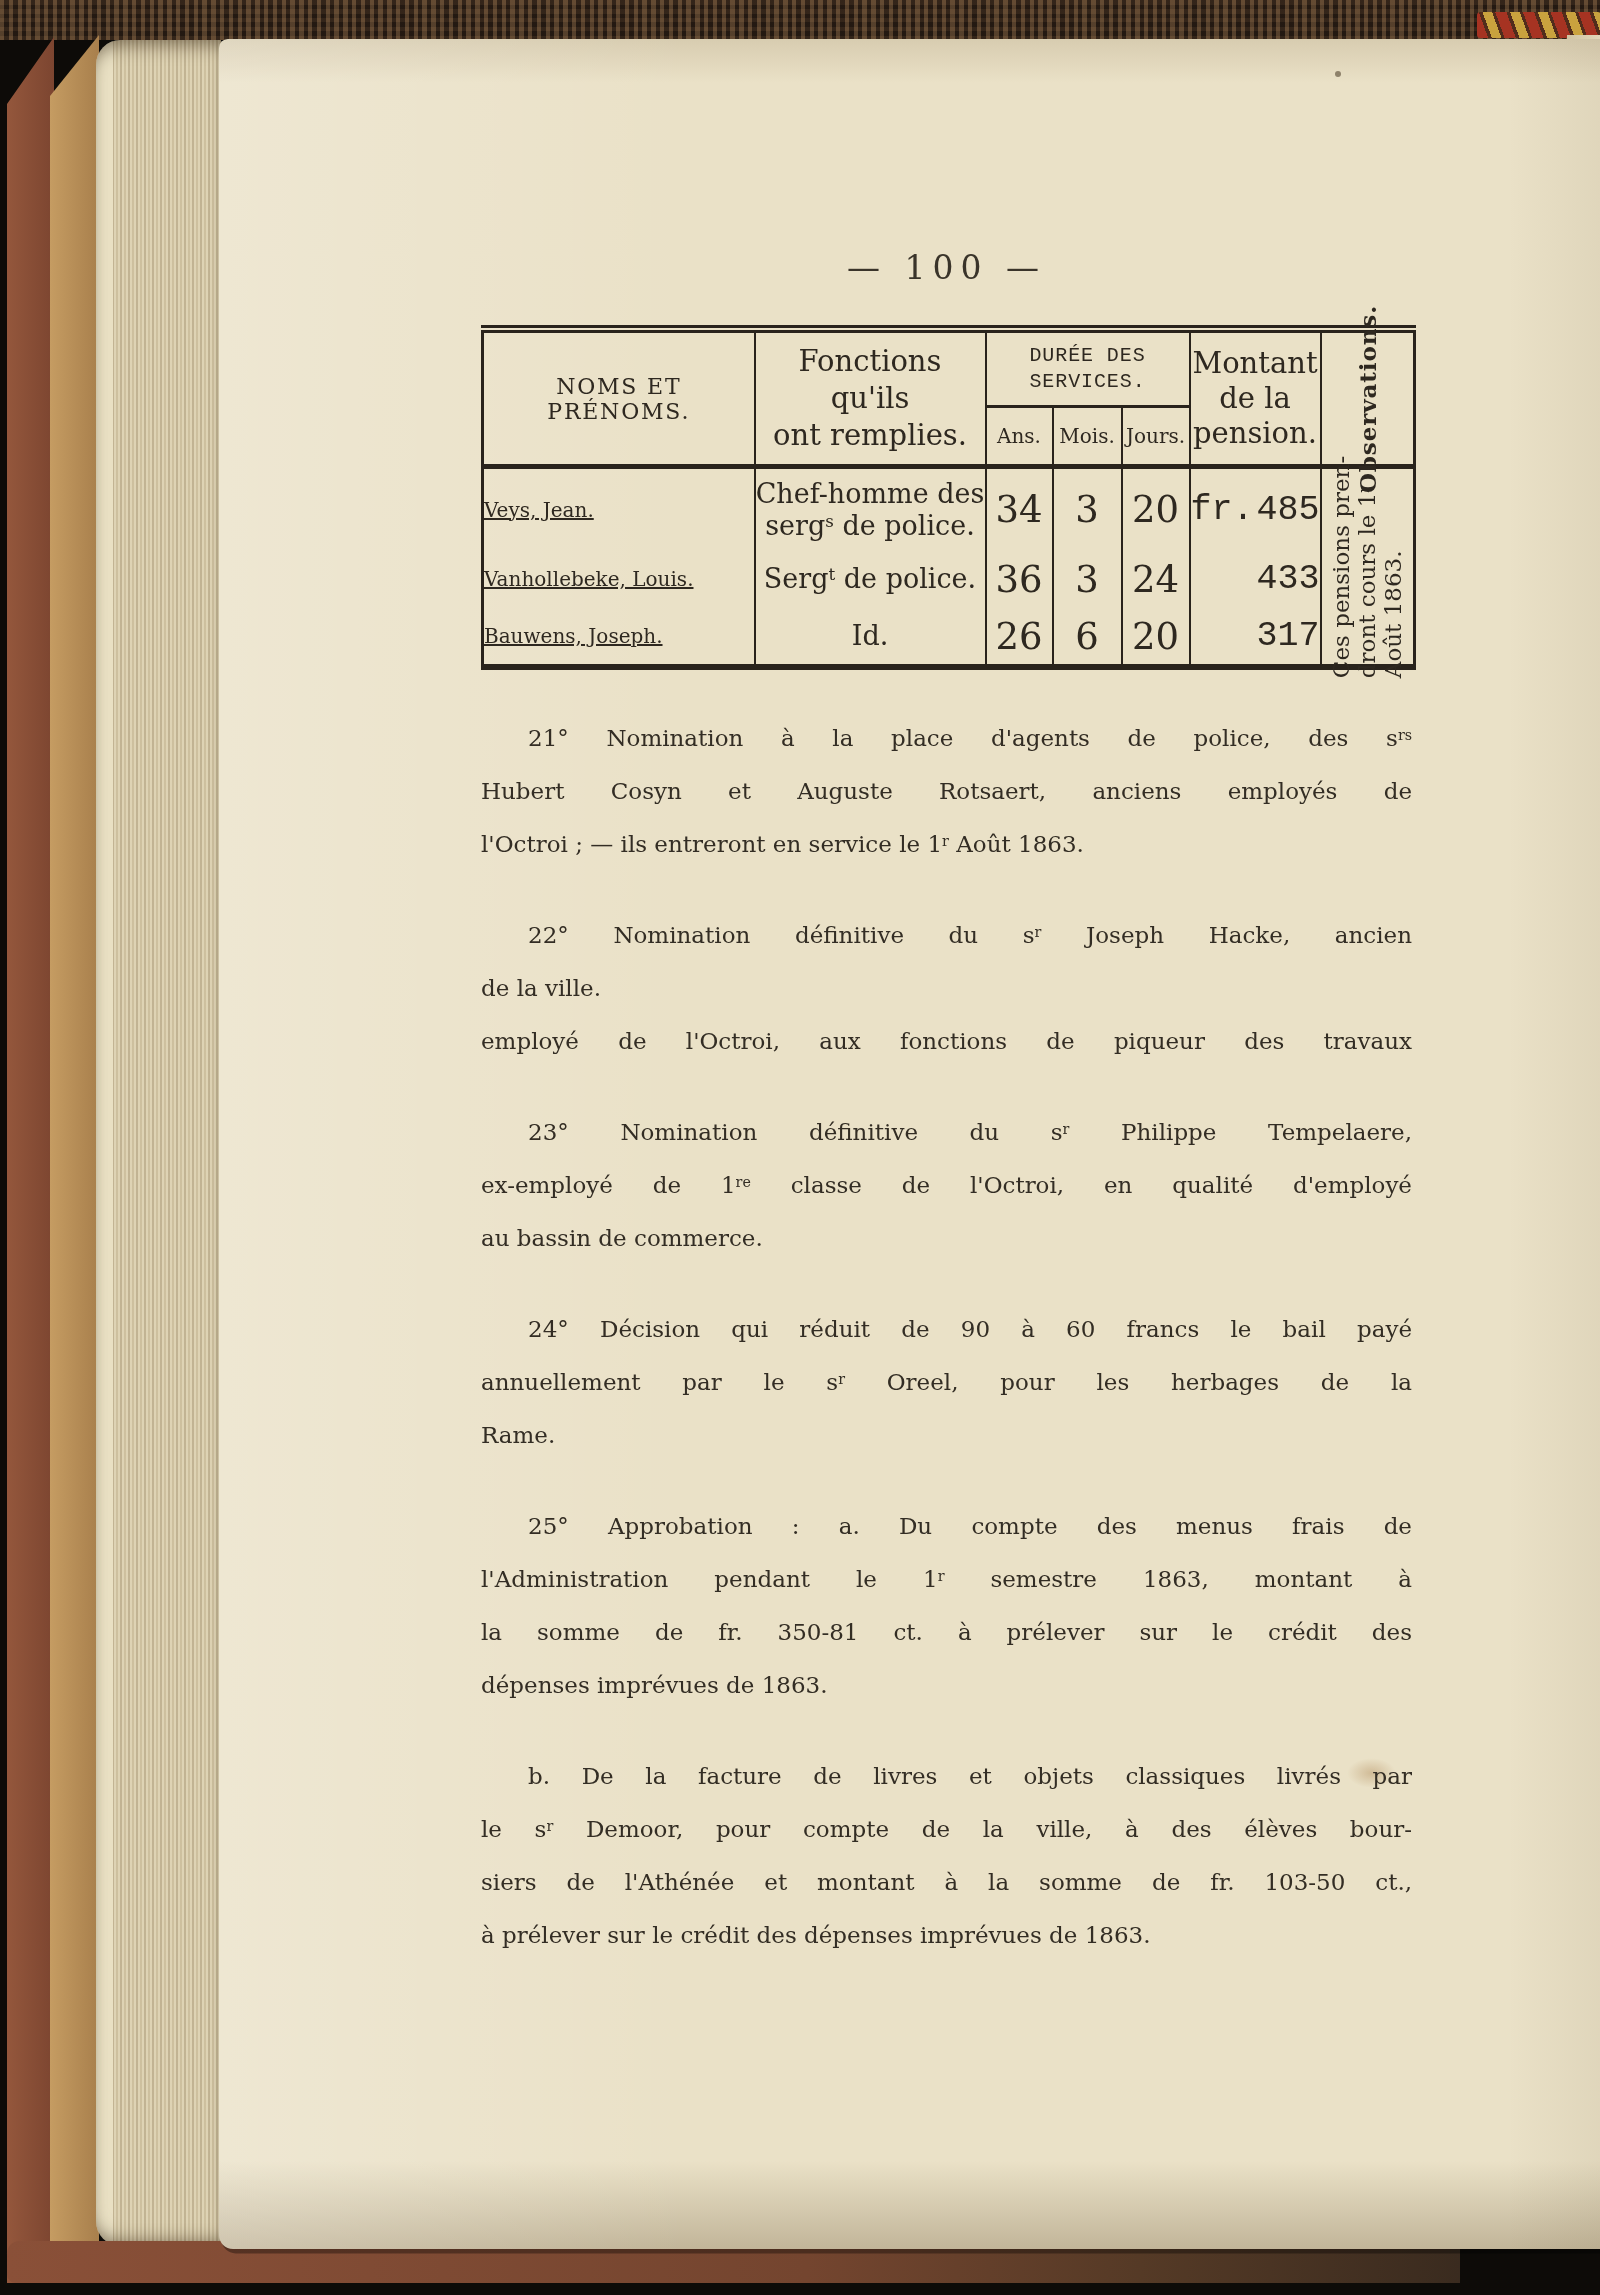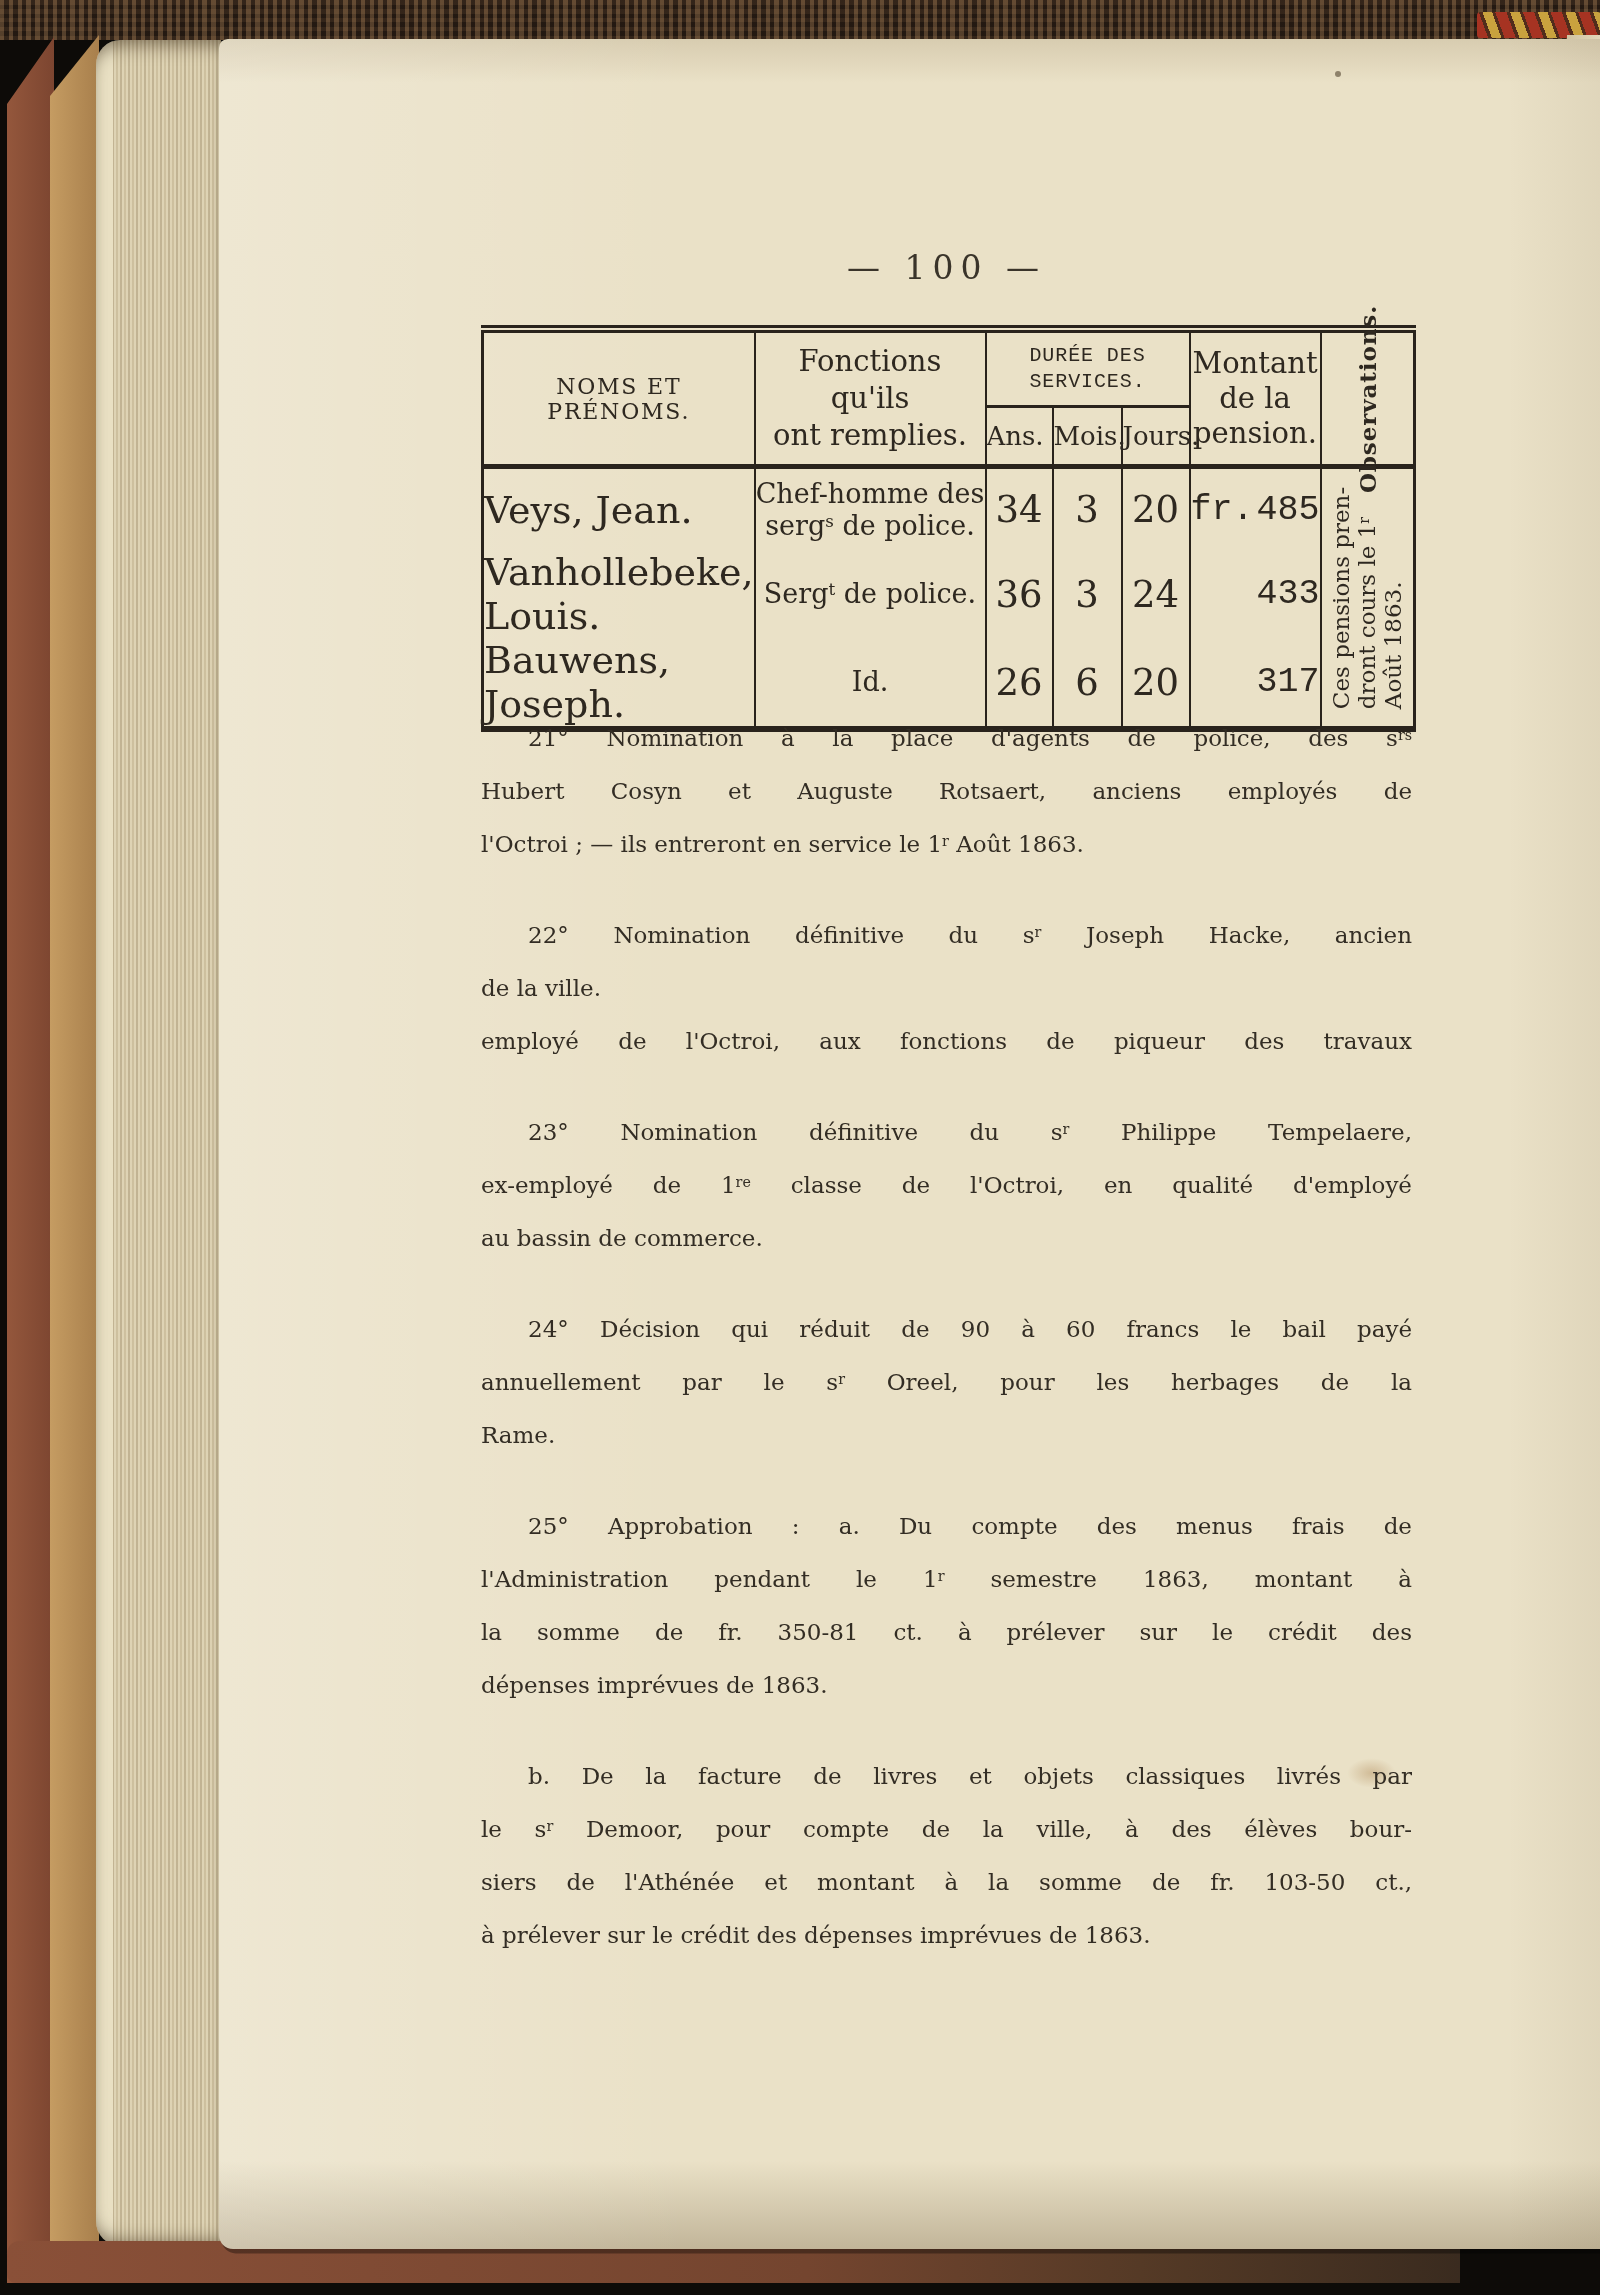--- a/index.html
+++ b/index.html
@@ -79,31 +79,31 @@
   table.pension th, table.pension td{padding:0;vertical-align:middle;font-weight:normal;}
   .bl{border-left:2.6px solid #29231c;}
   thead tr.h1 th{height:72px;}
   thead tr.h2 th{height:56px;}
   tbody tr.r1 td{height:81px;border-top:5.3px solid #29231c;}
   tbody tr.r2 td{height:58px;}
   tbody tr.r3 td{height:56px;margin-left:16px;}
   .th-names{font-size:22px;font-weight:bold;letter-spacing:1.8px;text-align:center;}
   .th-func{font-size:29px;text-align:center;line-height:37px;}
   .th-duree{font-size:20px;font-weight:bold;letter-spacing:0.9px;text-align:center;line-height:26px;border-bottom:3.5px solid #29231c;font-family:Liberation Mono, monospace;}
-  .th-sub{font-size:26px;text-align:left;}
+  .th-sub{font-size:20px;text-align:center;}
   .th-montant{font-size:29px;text-align:center;line-height:35px;}
   .rot-cell{position:relative;}
   .rot{
     position:absolute;left:50%;top:50%;
     transform:translate(-50%,-50%) rotate(-90deg);
     white-space:nowrap;
   }
   .th-obs-text{font-size:23px;font-weight:bold;letter-spacing:0.9px;}
   .obs-note-line{font-size:23px;line-height:26px;text-align:left;white-space:nowrap;}
-  .td-name{text-align:left;padding-left:10.5px;font-size:38px;}
+  .td-name{text-align:left;padding-left:10.5px;font-size:20px;text-decoration:underline;}
   .td-func{text-align:center;font-size:27px;line-height:32px;padding:0 3.5px;}
   .td-num{text-align:center;font-size:37px;}
   .td-amt{font-size:35px;padding:0 16px 0 8.8px;font-family:Liberation Mono, monospace;}
   .amt-flex{display:flex;justify-content:space-between;align-items:baseline;}
   .amt-right{display:block;text-align:right;}
   
   .paras{position:absolute;left:262px;top:673px;width:931px;color:#332d24;}
   .para{margin:0 0 38px 0;}
   .jline{
     font-size:23px;line-height:53px;

